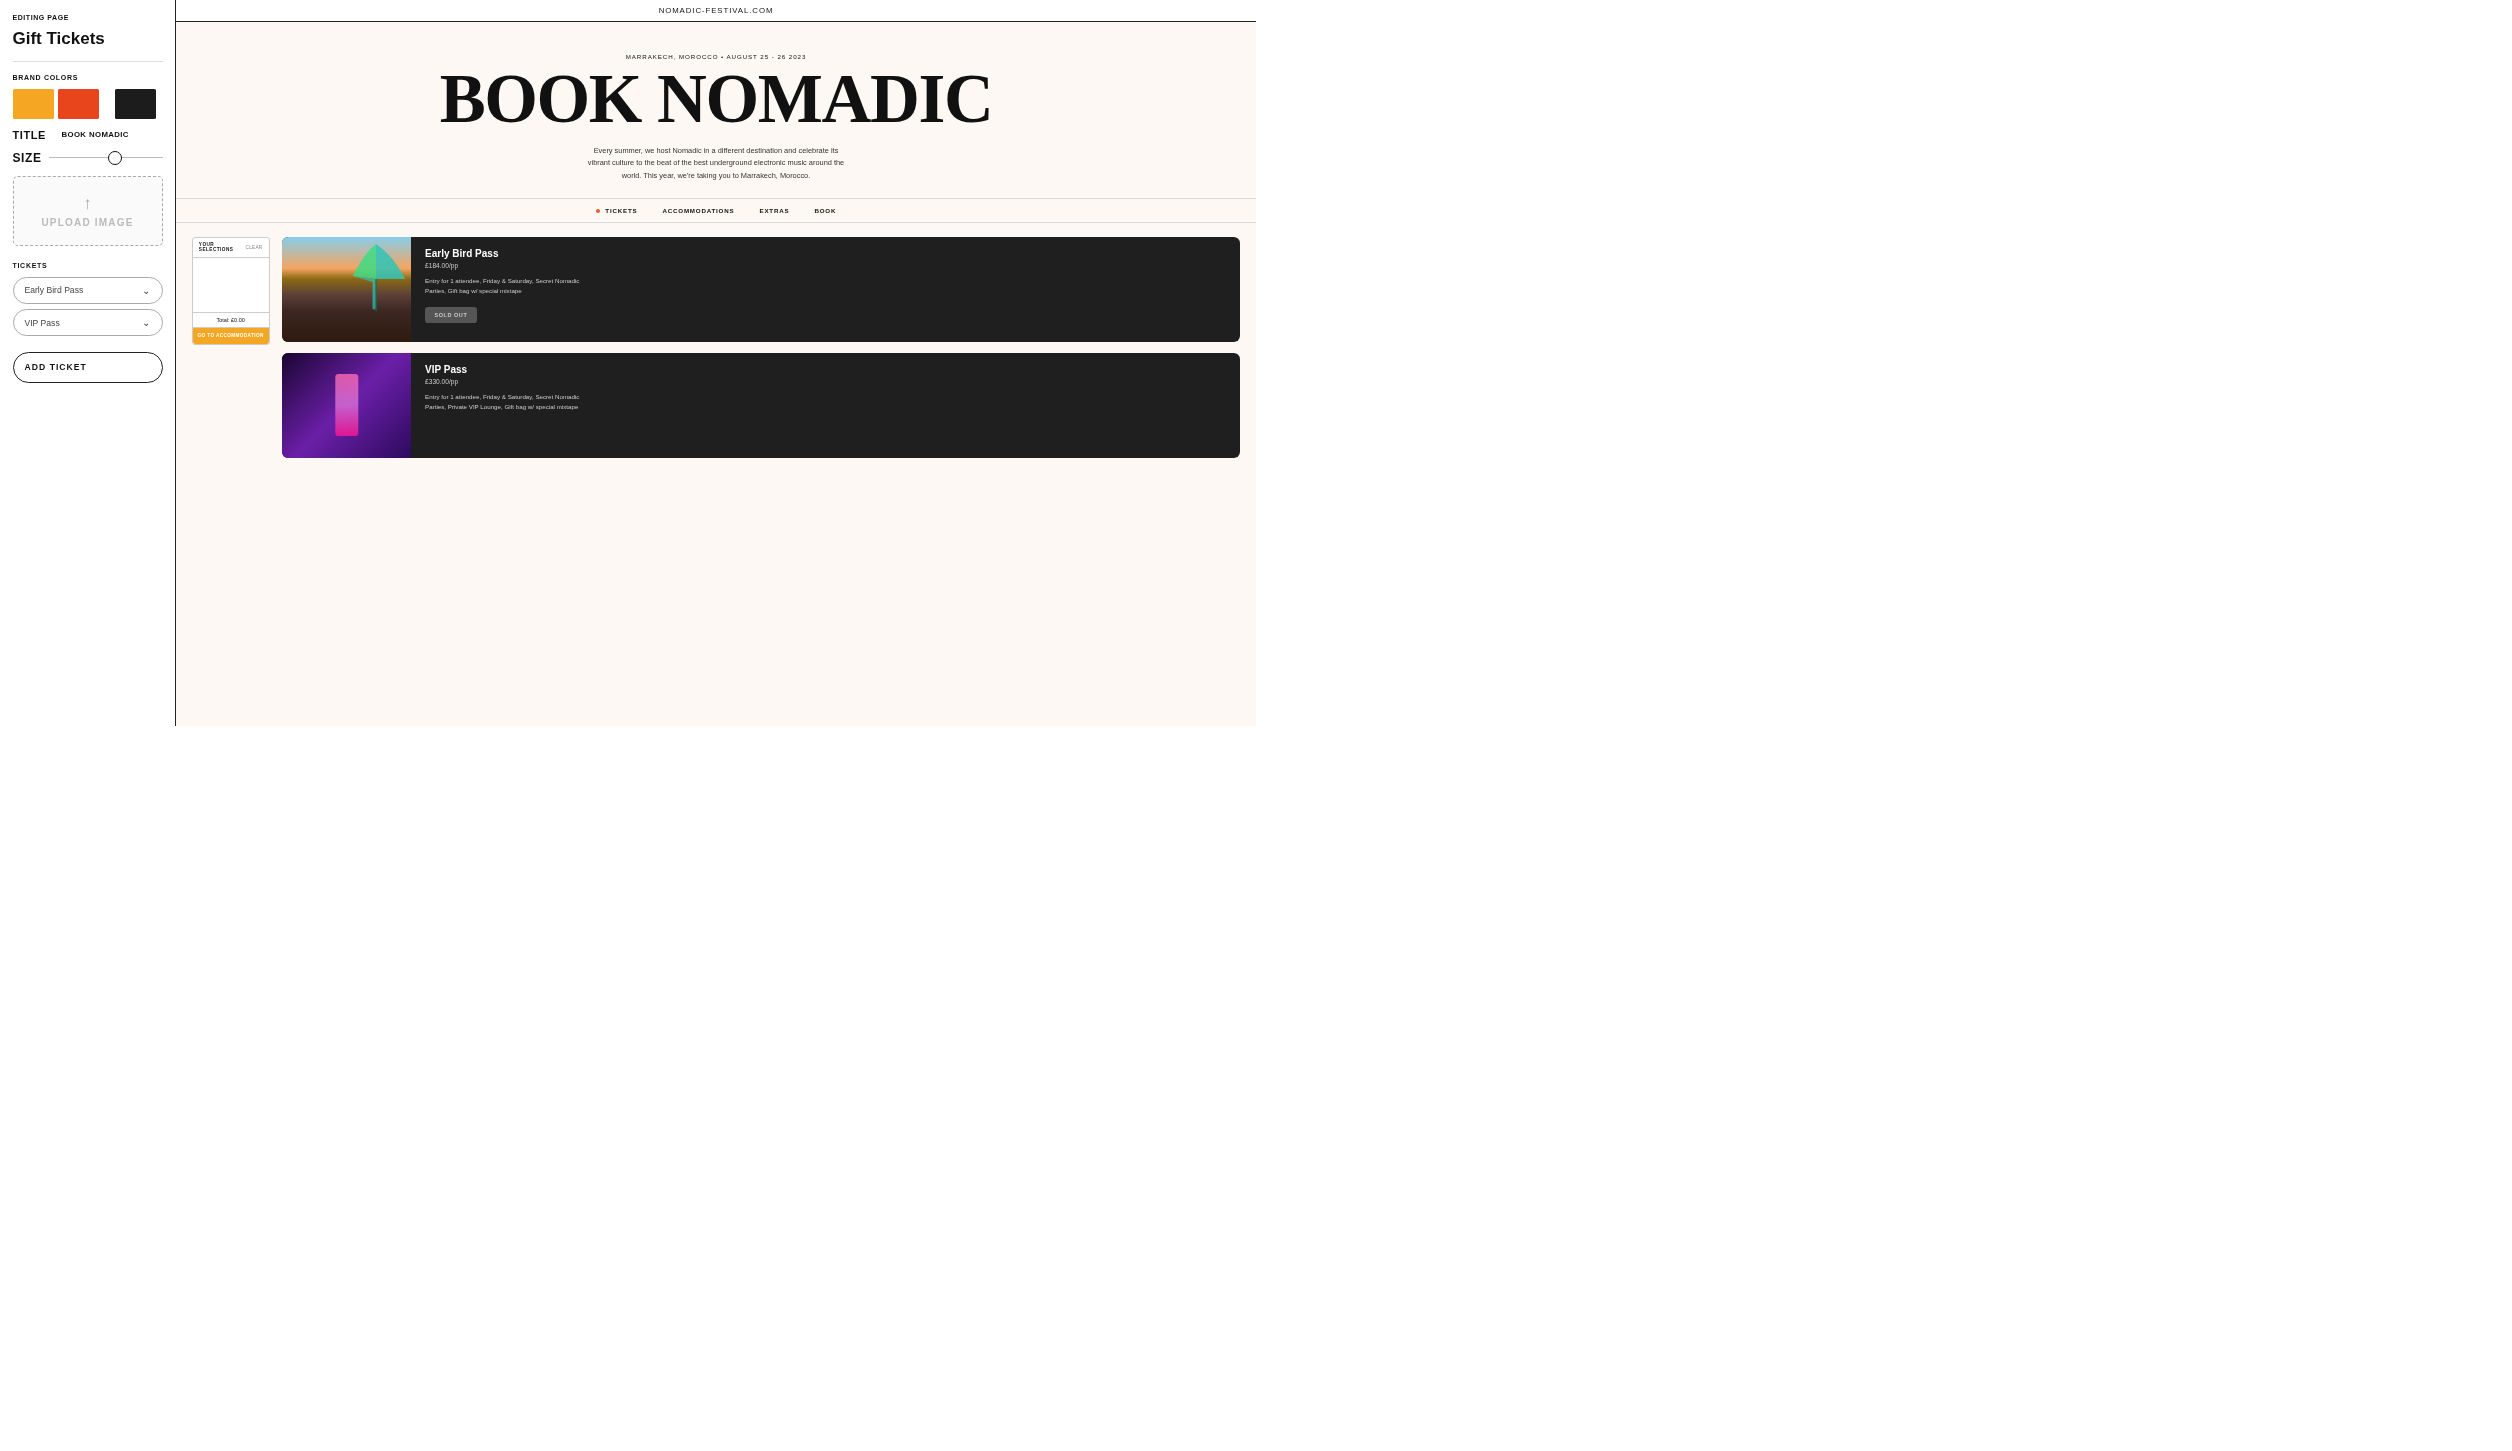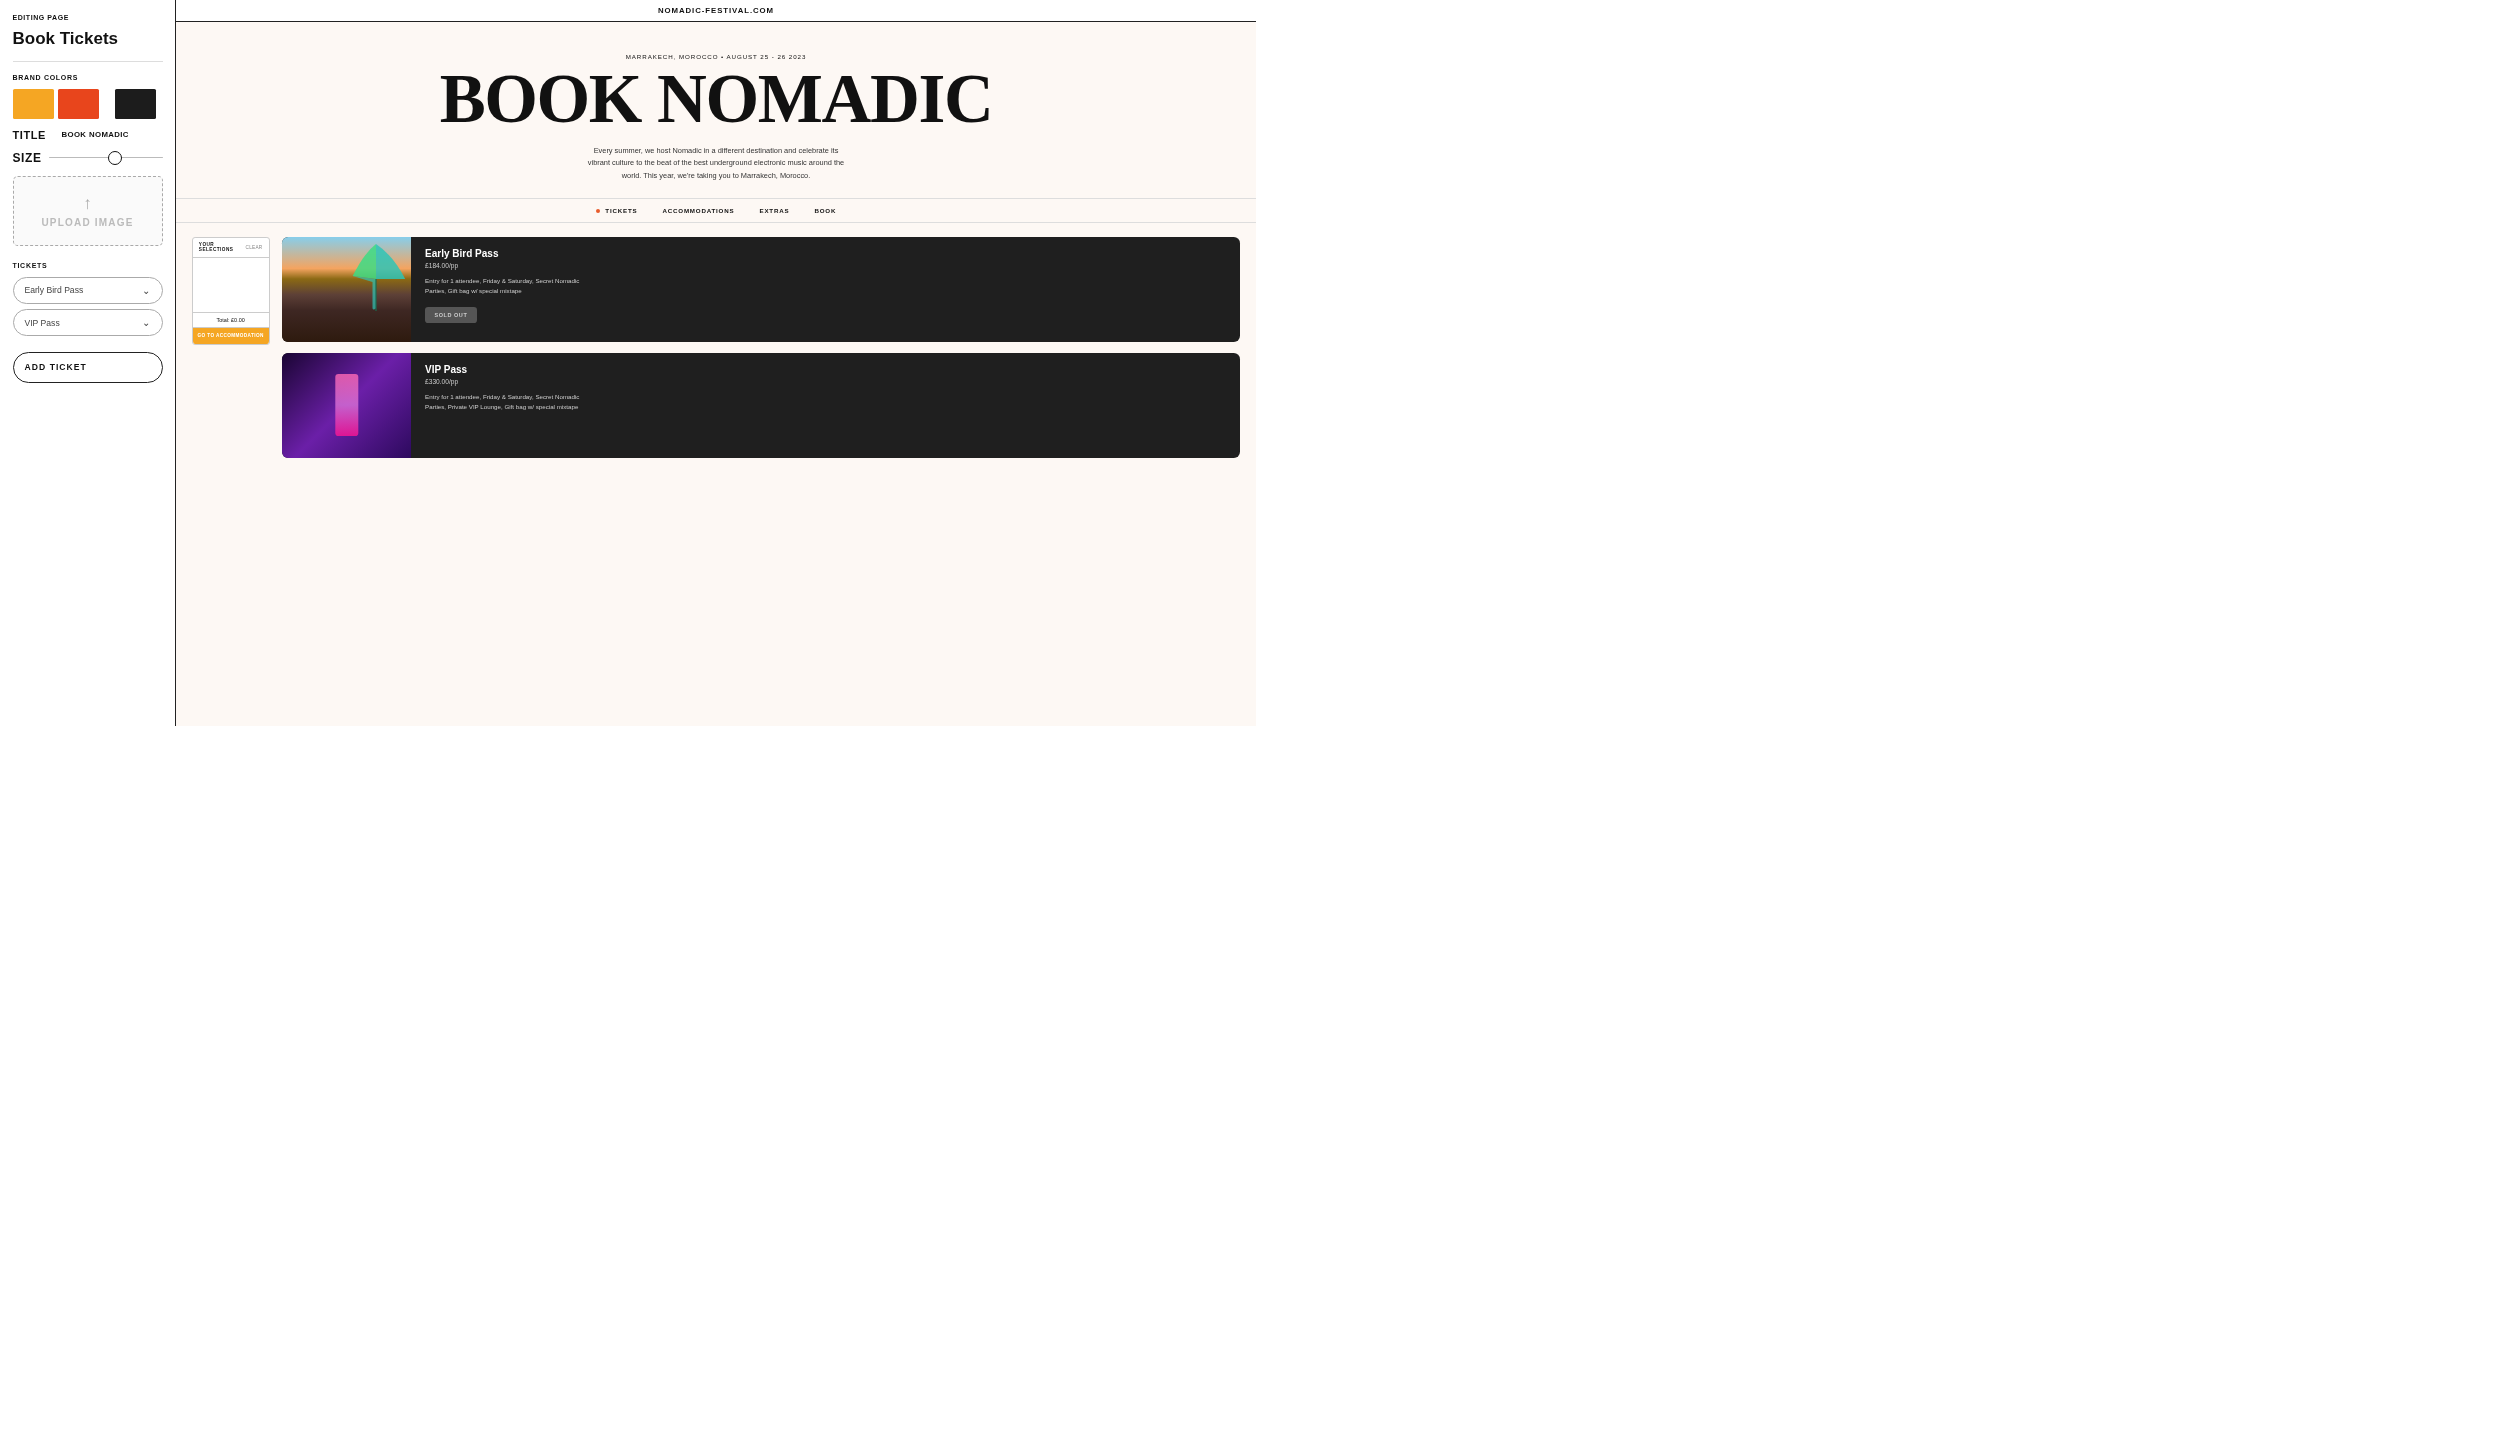--- a/index.html
+++ b/index.html
@@ -214,21 +214,21 @@
       flex-direction: column;
       overflow: hidden;
       background: #fff;
     }
 
     .top-bar {
       border-bottom: 1.2px solid #222;
       text-align: center;
       padding: 6.2px 0;
       font-size: 7.8px;
-      font-weight: 700;
+      font-weight: 400;
       letter-spacing: 0.12em;
       color: #111;
       text-transform: uppercase;
       background: #fff;
     }
 
     .preview-area {
       flex: 1;
       overflow-y: auto;
       background: #fdf8f4;
@@ -489,21 +489,21 @@
     .vip-card .ticket-image .neon-img {
       background: linear-gradient(135deg, #1a0533, #6b1fa8, #2d0a5e);
     }
   </style>
 </head>
 <body>
 
 <div class="left-panel">
 
   <span class="editing-label">EDITING PAGE</span>
-  <h1 class="page-title">Book Tickets</h1>
+  <h1 class="page-title">Gift Tickets</h1>
   <hr class="divider">
 
   <span class="section-label">BRAND COLORS</span>
   <div class="brand-colors-row">
     <div class="color-swatch" style="background:#F5A623;"></div>
     <div class="color-swatch" style="background:#E8451C;"></div>
     <div class="color-swatch-dark" style="background:#1C1C1C;"></div>
   </div>
 
   <div class="title-row">

